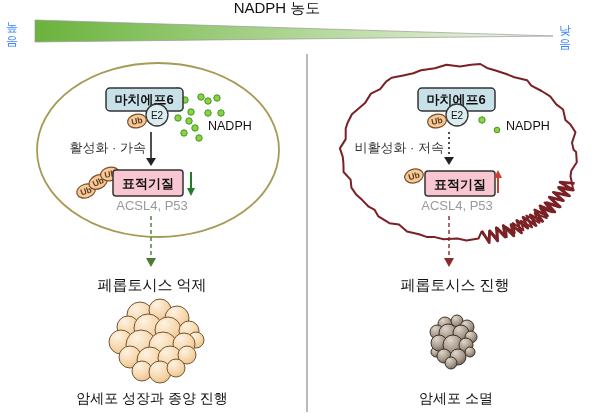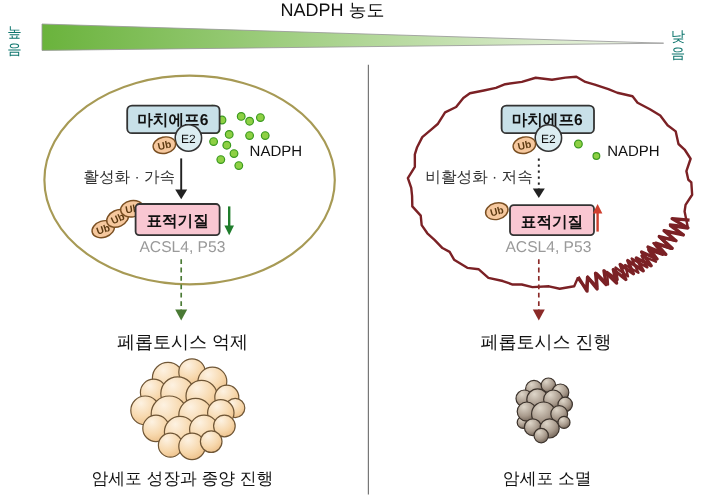--- a/index.html
+++ b/index.html
@@ -1,19 +1,19 @@
 <!DOCTYPE html>
 <html style="--text: #111111; --label-text: #333333; --muted-text: #9a9a9a; --wedge-start: #6ab33c; --wedge-end: #f3f8ec; --divider: #777777; --cell-left: #a79a55; --cell-right: #7b2125; --box-border: #333333; --enzyme-box-fill: #c8e0e8; --e2-fill: #dcedf1; --ub-fill: #f6c89e; --ub-border: #7a4f22; --ub-text: #5c3a12; --nadph-dot-fill: #8ed044; --nadph-dot-border: #3a9a1f; --substrate-box-fill: #f9c7d2; --down-arrow-green: #1f7d2c; --up-arrow-red: #cf3f2e; --arrow-dark: #222222; --ferroptosis-arrow-left: #4a7a35; --ferroptosis-arrow-right: #8b2a28; --tumor-outline: #6f5636; --necrotic-outline: #3c332c;"><head>
 <meta charset="utf-8">
 <style>
   html,body{margin:0;padding:0;background:#fff;}
   #stage{position:relative;width:600px;height:413px;background:#fff;overflow:hidden;
          font-family:"Liberation Sans",sans-serif;}
   #stage svg{position:absolute;left:0;top:0;}
-  .vlabel{position:absolute;width:16px;font-size:12px;line-height:14px;color:#0f766e;
+  .vlabel{position:absolute;width:16px;font-size:12px;line-height:14px;color:#3b82f6;
           text-align:center;word-break:break-all;font-family:"Liberation Sans",sans-serif;}
   #hi{left:4px;top:20px;}
   #lo{left:557px;top:23px;}
   text{font-family:"Liberation Sans",sans-serif;}
   .f15{font-size:15px}.f14{font-size:14px}.f13{font-size:13px}.f12{font-size:12.5px}
   .f10{font-size:10px}.f8{font-size:8.5px}
   .b{font-weight:bold}
   .ink{fill:var(--text)}
   .lbl{fill:var(--label-text)}
   .muted{fill:var(--muted-text)}

